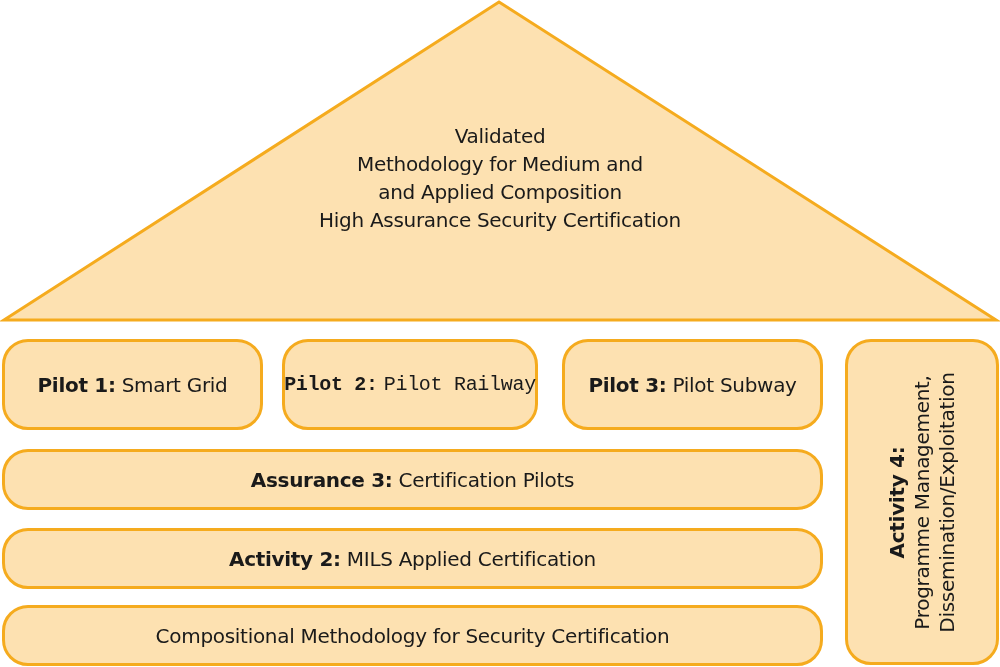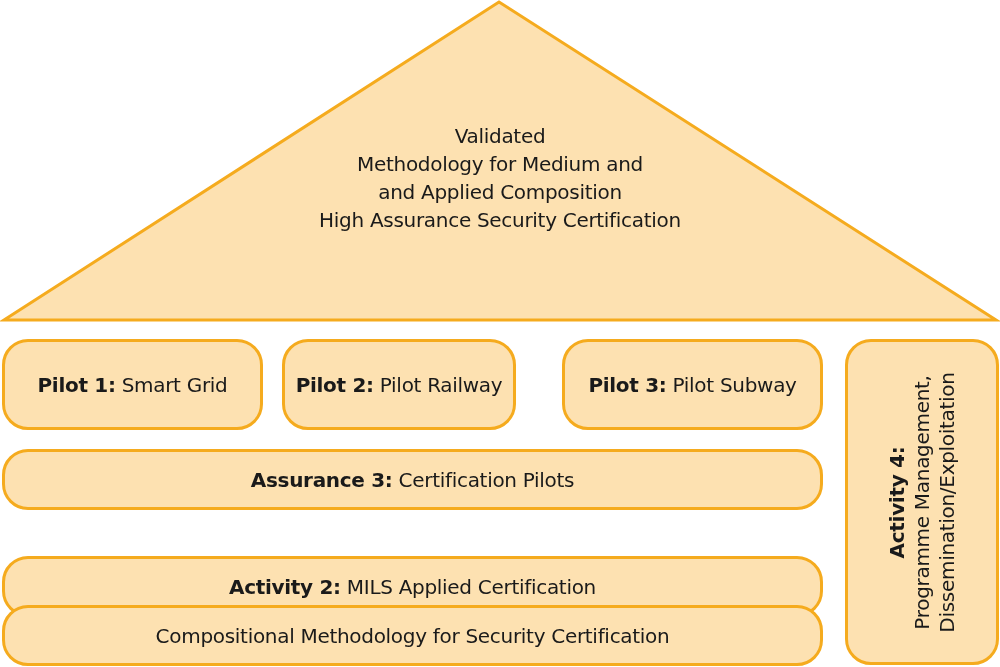--- a/index.html
+++ b/index.html
@@ -7,24 +7,24 @@
            font-family: "DejaVu Sans", "Liberation Sans", sans-serif; color: #1a1a1a; }
     #roof-svg { position: absolute; left: 0; top: 0; width: 1000px; height: 330px; }
     .roof-text { position: absolute; left: 250px; width: 500px; top: 122px;
                  text-align: center; font-size: 20px; line-height: 28px; letter-spacing: -0.3px; }
     .box { position: absolute; box-sizing: border-box; background: #fde1b1;
            border: 3px solid #f5ab1e; border-radius: 26px;
            display: flex; align-items: center; justify-content: center;
            font-size: 20px; letter-spacing: -0.3px; white-space: nowrap; }
     .box b { font-weight: bold; margin-right: 6px; }
     #pilot1 { left: 2px; top: 339px; width: 261px; height: 91px; }
-    #pilot2 { left: 282px; top: 339px; width: 234px; height: 91px; }
+    #pilot2 { left: 282px; top: 339px; width: 256px; height: 91px; font-family: Liberation Mono, monospace; }
     #pilot3 { left: 562px; top: 339px; width: 261px; height: 91px; }
     #act3 { left: 2px; top: 449px; width: 821px; height: 61px; }
-    #act2 { left: 2px; top: 556px; width: 821px; height: 61px; }
+    #act2 { left: 2px; top: 528px; width: 821px; height: 61px; }
     #act1 { left: 2px; top: 605px; width: 821px; height: 61px; }
     #act4 { left: 845px; top: 339px; width: 154px; height: 326px; }
     .vert { transform: rotate(-90deg); text-align: center; line-height: 25px; white-space: nowrap; }
     .vert .line { display: block; }
     .vert b { margin-right: 0; }
   </style>
 </head>
 <body>
 
 <svg id="roof-svg" viewBox="0 0 1000 330">

